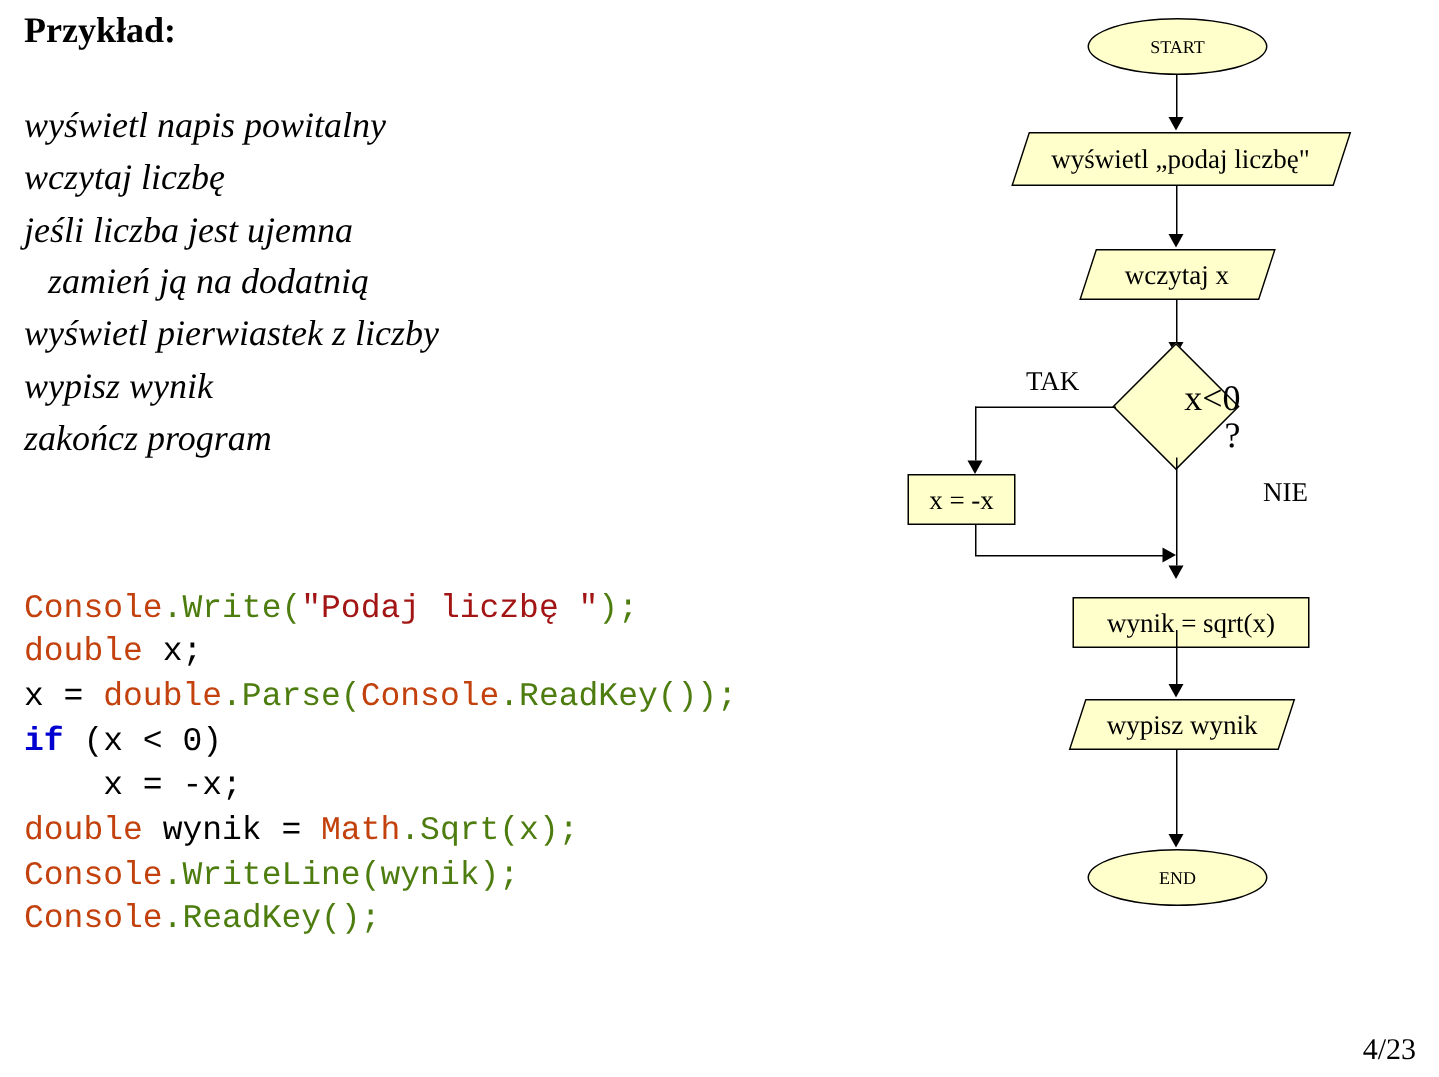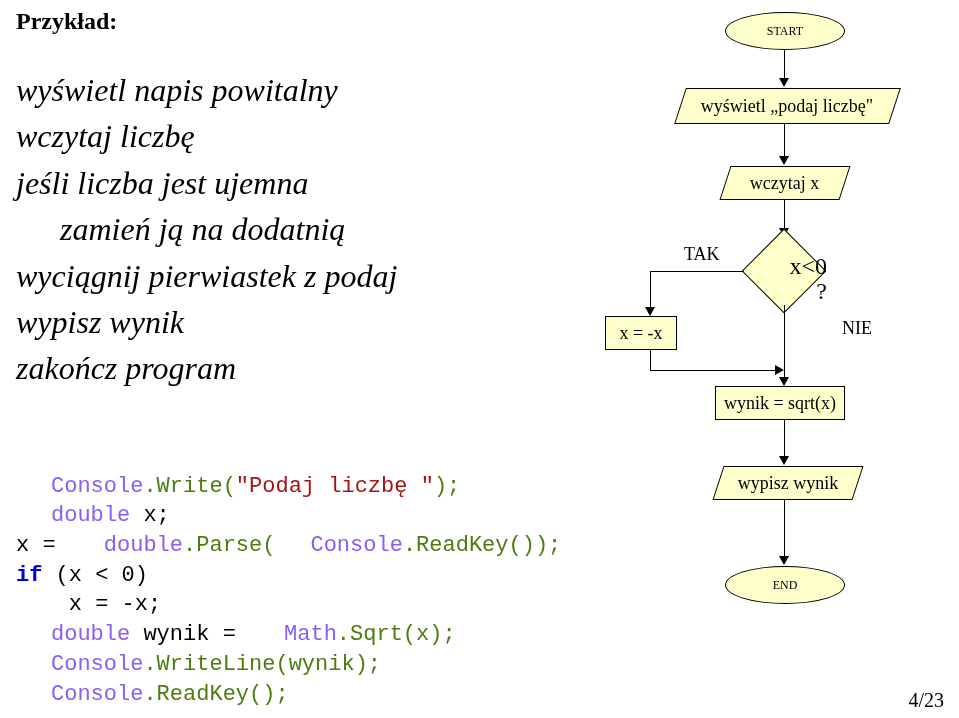--- a/index.html
+++ b/index.html
@@ -17,33 +17,33 @@
       top: 8px;
       width: 560px;
     }
     .example-heading {
       font-weight: bold;
       font-size: 24px;
       margin-bottom: 32px;
     }
     .desc-line {
       font-style: italic;
-      font-size: 32px;
+      font-size: 24px;
       line-height: 1.45;
       white-space: pre;
     }
-    .indent { margin-left: 44px; }
+    .indent { margin-left: 16px; }
     .code-block {
       margin-top: 80px;
       font-family: "Courier New", monospace;
       font-size: 22px;
       line-height: 1.35;
     }
     .code-line { white-space: pre; }
-    .c-type { color: #8b5cf6; margin-left: 35px; }
+    .c-type { color: #c2410c; }
     .c-method { color: #4d7c0f; }
     .c-string { color: #a31515; }
     .c-keyword { color: #0000d0; font-weight: bold; }
 
     
     .flowchart {
       position: absolute;
       left: 580px;
       top: 0;
       width: 370px;
@@ -135,21 +135,21 @@
 </head>
 <body>
 
 <div class="content-left">
   <div class="example-heading">Przykład:</div>
 
   <div class="desc-line">wyświetl napis powitalny</div>
   <div class="desc-line">wczytaj liczbę</div>
   <div class="desc-line">jeśli liczba jest ujemna</div>
   <div class="desc-line indent">zamień ją na dodatnią</div>
-  <div class="desc-line">wyciągnij pierwiastek z podaj</div>
+  <div class="desc-line">wyświetl pierwiastek z liczby</div>
   <div class="desc-line">wypisz wynik</div>
   <div class="desc-line">zakończ program</div>
 
   <div class="code-block">
     <div class="code-line"><span class="c-type">Console</span><span class="c-method">.Write(</span><span class="c-string">"Podaj liczbę "</span><span class="c-method">);</span></div>
     <div class="code-line"><span class="c-type">double</span><span> x;</span></div>
     <div class="code-line"><span>x = </span><span class="c-type">double</span><span class="c-method">.Parse(</span><span class="c-type">Console</span><span class="c-method">.ReadKey());</span></div>
     <div class="code-line"><span class="c-keyword">if</span><span> (x &lt; 0)</span></div>
     <div class="code-line"><span>    x = -x;</span></div>
     <div class="code-line"><span class="c-type">double</span><span> wynik = </span><span class="c-type">Math</span><span class="c-method">.Sqrt(x);</span></div>
@@ -196,21 +196,21 @@
 
   <div class="branch-label" style="left:262px; top:318px;">NIE</div>
 
   <div class="arrow-line" style="left:204px; top:305px; width:1px; height:72px;"></div>
   <div class="arrow-head arrow-down" style="left:199px; top:377px;"></div>
 
   <div class="arrow-line" style="left:70px; top:350px; width:1px; height:20px;"></div>
   <div class="arrow-line" style="left:70px; top:370px; width:126px; height:1px;"></div>
   <div class="arrow-head arrow-right" style="left:195px; top:365px;"></div>
 
-  <div class="fc-node rect" style="left:135px; top:386px; width:130px; height:34px;">
+  <div class="fc-node rect" style="left:135px; top:398px; width:158px; height:34px;">
       <span>wynik = sqrt(x)</span>
     </div>
   <div class="arrow-line" style="left:204px; top:420px; width:1px; height:36px;"></div>
   <div class="arrow-head arrow-down" style="left:199px; top:456px;"></div>
 
   <div class="fc-node parallelogram" style="left:138px; top:466px; width:140px; height:34px;">
       <span>wypisz wynik</span>
     </div>
   <div class="arrow-line" style="left:204px; top:500px; width:1px; height:56px;"></div>
   <div class="arrow-head arrow-down" style="left:199px; top:556px;"></div>

